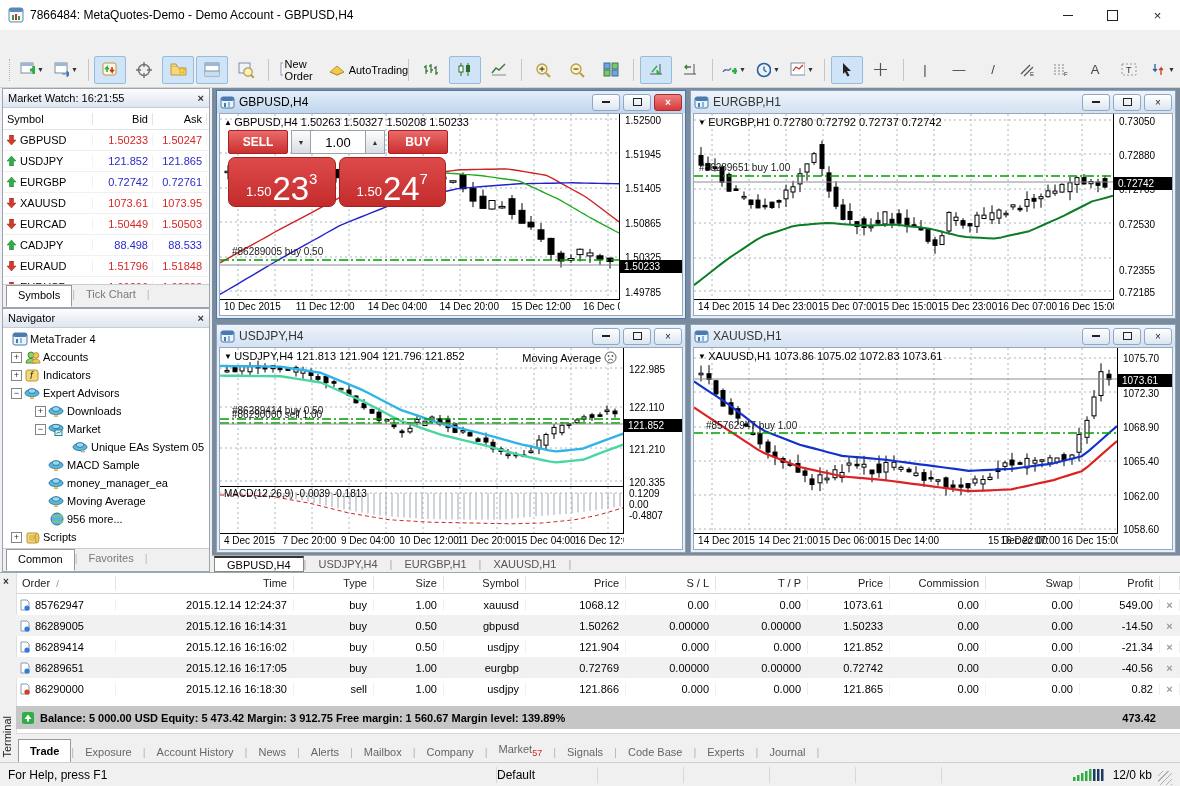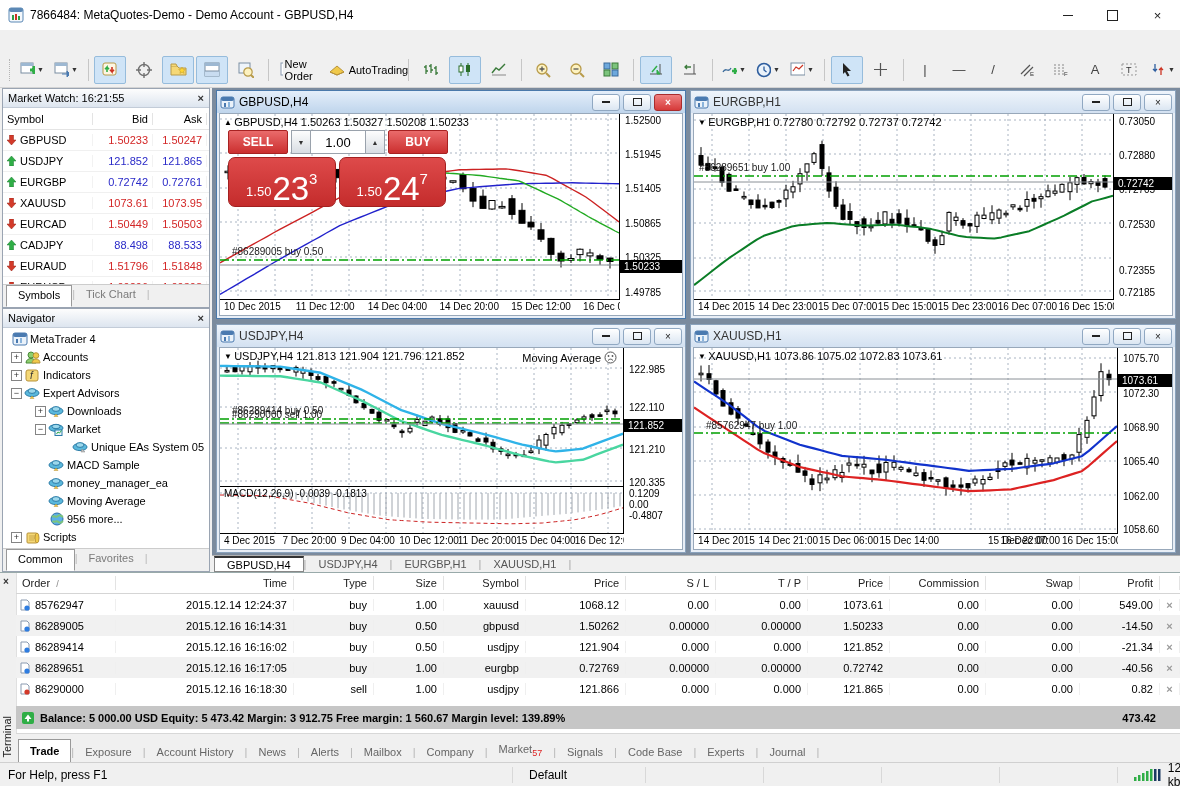--- a/index.html
+++ b/index.html
@@ -98,21 +98,21 @@
   .rowx{color:#9a9a9a;font-weight:bold;text-align:center;padding:0 !important;}
   .balrow{position:absolute;left:16px;top:133px;width:1164px;height:23px;background:#c6c6c6;display:flex;align-items:center;font-weight:bold;padding:0 6px;box-sizing:border-box;gap:6px;}
   .balprofit{margin-left:auto;padding-right:18px;}
   .ttabs{position:absolute;left:16px;top:160px;width:1164px;height:30px;background:#f0f0f0;border-top:1px solid #d8d8d8;display:flex;align-items:flex-end;padding-left:2px;box-sizing:border-box;}
   .ttab{padding:5px 11px;color:#666;}
   .ttab.active{background:#fff;border:1px solid #999;border-bottom:1px solid #fff;color:#000;font-weight:bold;}
   .ttab-sep{color:#b5b5b5;padding:5px 0;}
   .ttab .badge{color:#d22;font-size:9px;vertical-align:sub;}
   
   .status{position:absolute;left:0;top:762px;width:1180px;height:24px;background:#f0f0f0;border-top:1px solid #d0d0d0;display:flex;align-items:center;box-sizing:border-box;font-size:12px;}
-  .st-sec{height:16px;border-left:1px solid #d8d8d8;display:flex;align-items:center;padding:0 16px;}
+  .st-sec{height:16px;border-left:1px solid #d8d8d8;display:flex;align-items:center;padding:0 0;}
   .st-help{flex:0 0 488px;padding-left:8px;border-left:none;}
   .st-profile{flex:0 0 100px;}
   .st-empty{flex:0 0 85px;}
   .st-net{flex:1;justify-content:flex-end;gap:6px;padding-right:6px;}
   .grip{width:14px;height:14px;margin:6px 2px 0 0;background:repeating-linear-gradient(135deg,transparent 0 3px,#b0b0b0 3px 4px);}
   svg{display:block;}
 </style>
 </head>
 <body>
 

